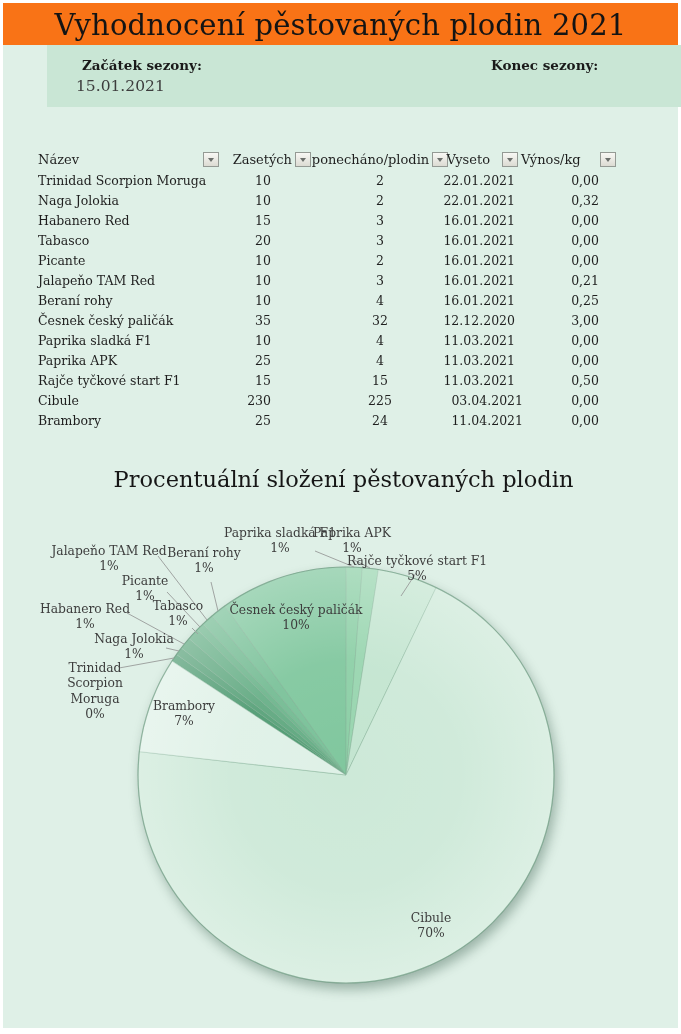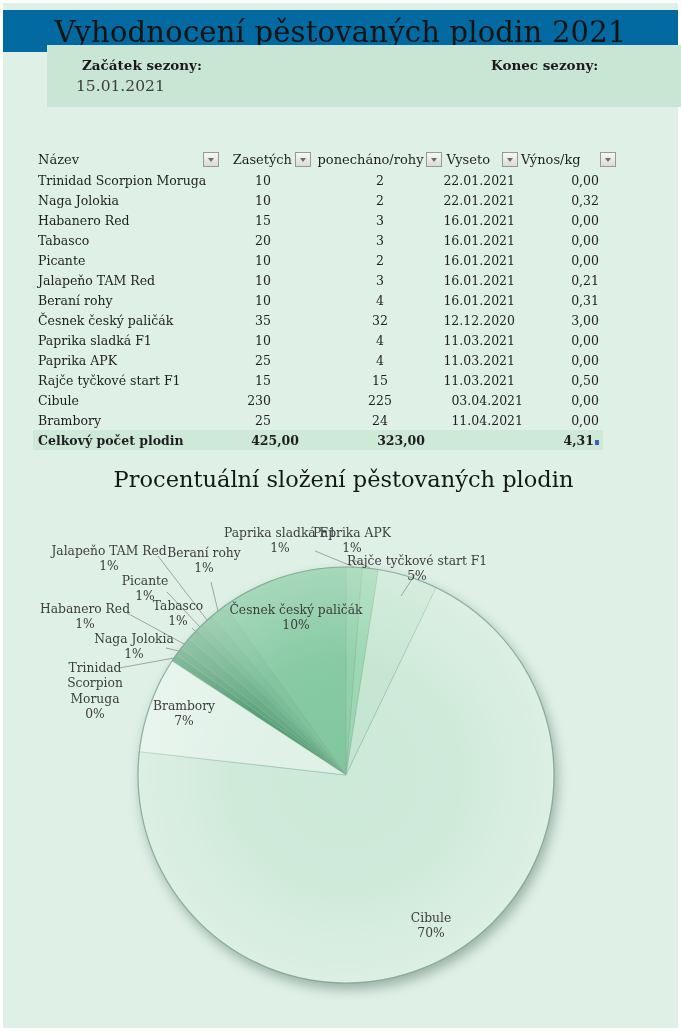--- a/index.html
+++ b/index.html
@@ -1,21 +1,21 @@
 <!DOCTYPE html>
 <html><head>
 <meta charset="utf-8">
 <style>
   html,body{margin:0;padding:0;background:#ffffff;}
   .frame{position:relative;width:681px;height:1034px;background:#ffffff;overflow:hidden;
          font-family:"DejaVu Serif","Liberation Serif",serif;color:#1f1f1f;}
   .sheet{position:absolute;left:3px;top:3px;width:675px;height:1025px;background:#dff0e7;}
 
   
-  .title-band{position:absolute;left:0;top:7px;width:100%;height:42px;background:#0369a1;
+  .title-band{position:absolute;left:0;top:0;width:100%;height:42px;background:#f97316;
               text-align:center;font-size:29px;line-height:44px;color:#141414;letter-spacing:.2px;}
 
   
   .season-panel{position:absolute;left:0;top:42px;width:100%;height:62px;background:#c9e6d5;margin-left:44px;}
   .season-start-label{position:absolute;left:35px;top:12px;font-size:13.5px;font-weight:bold;color:#1a1a1a;}
   .season-start-value{position:absolute;left:29px;top:32px;font-size:15.5px;color:#3c3c3c;}
   .season-end-label{position:absolute;left:444px;top:12px;font-size:13.5px;font-weight:bold;color:#1a1a1a;}
 
   
   .tbl{position:absolute;left:30px;top:145px;width:570px;font-size:12.5px;}
@@ -77,21 +77,21 @@
               <span class="tri"></span>
             </span>
           </div>
           <div class="hcell hc2">
             <span>Zasetých</span>
             <span class="filter-btn">
               <span class="tri"></span>
             </span>
           </div>
           <div class="hcell hc3">
-            <span>ponecháno/rohy</span>
+            <span>ponecháno/plodin</span>
             <span class="filter-btn">
               <span class="tri"></span>
             </span>
           </div>
           <div class="hcell hc4">
             <span>Vyseto</span>
             <span class="filter-btn">
               <span class="tri"></span>
             </span>
           </div>
@@ -143,21 +143,21 @@
             <div class="c-sown">10</div>
             <div class="c-kept">3</div>
             <div class="c-date">16.01.2021</div>
             <div class="c-yield">0,21</div>
           </div>
           <div class="drow">
             <div class="c-name">Beraní rohy</div>
             <div class="c-sown">10</div>
             <div class="c-kept">4</div>
             <div class="c-date">16.01.2021</div>
-            <div class="c-yield">0,31</div>
+            <div class="c-yield">0,25</div>
           </div>
           <div class="drow">
             <div class="c-name">Česnek český paličák</div>
             <div class="c-sown">35</div>
             <div class="c-kept">32</div>
             <div class="c-date">12.12.2020</div>
             <div class="c-yield">3,00</div>
           </div>
           <div class="drow">
             <div class="c-name">Paprika sladká F1</div>
@@ -188,27 +188,20 @@
             <div class="c-yield">0,00</div>
           </div>
           <div class="drow">
             <div class="c-name">Brambory</div>
             <div class="c-sown">25</div>
             <div class="c-kept">24</div>
             <div class="c-date shift">11.04.2021</div>
             <div class="c-yield">0,00</div>
           </div>
         </div>
-      <div class="trow">
-        <div class="c-name">Celkový počet plodin</div>
-        <div class="t-sown">425,00</div>
-        <div class="t-kept">323,00</div>
-        <div></div>
-        <div class="t-yield"><span>4,31</span><span class="flag"></span></div>
-      </div>
     </div>
 
     <div class="chart">
       <div class="chart-title">Procentuální složení pěstovaných plodin</div>
       <svg class="pie-svg" id="pieSvg" viewBox="0 0 681 579">
           <defs>
             <radialGradient id="sheen" cx="50%" cy="50%" r="50%">
               <stop offset="0%" stop-color="rgba(255,255,255,0)"></stop>
               <stop offset="55%" stop-color="rgba(255,255,255,0.06)"></stop>
               <stop offset="100%" stop-color="rgba(255,255,255,0.30)"></stop>

